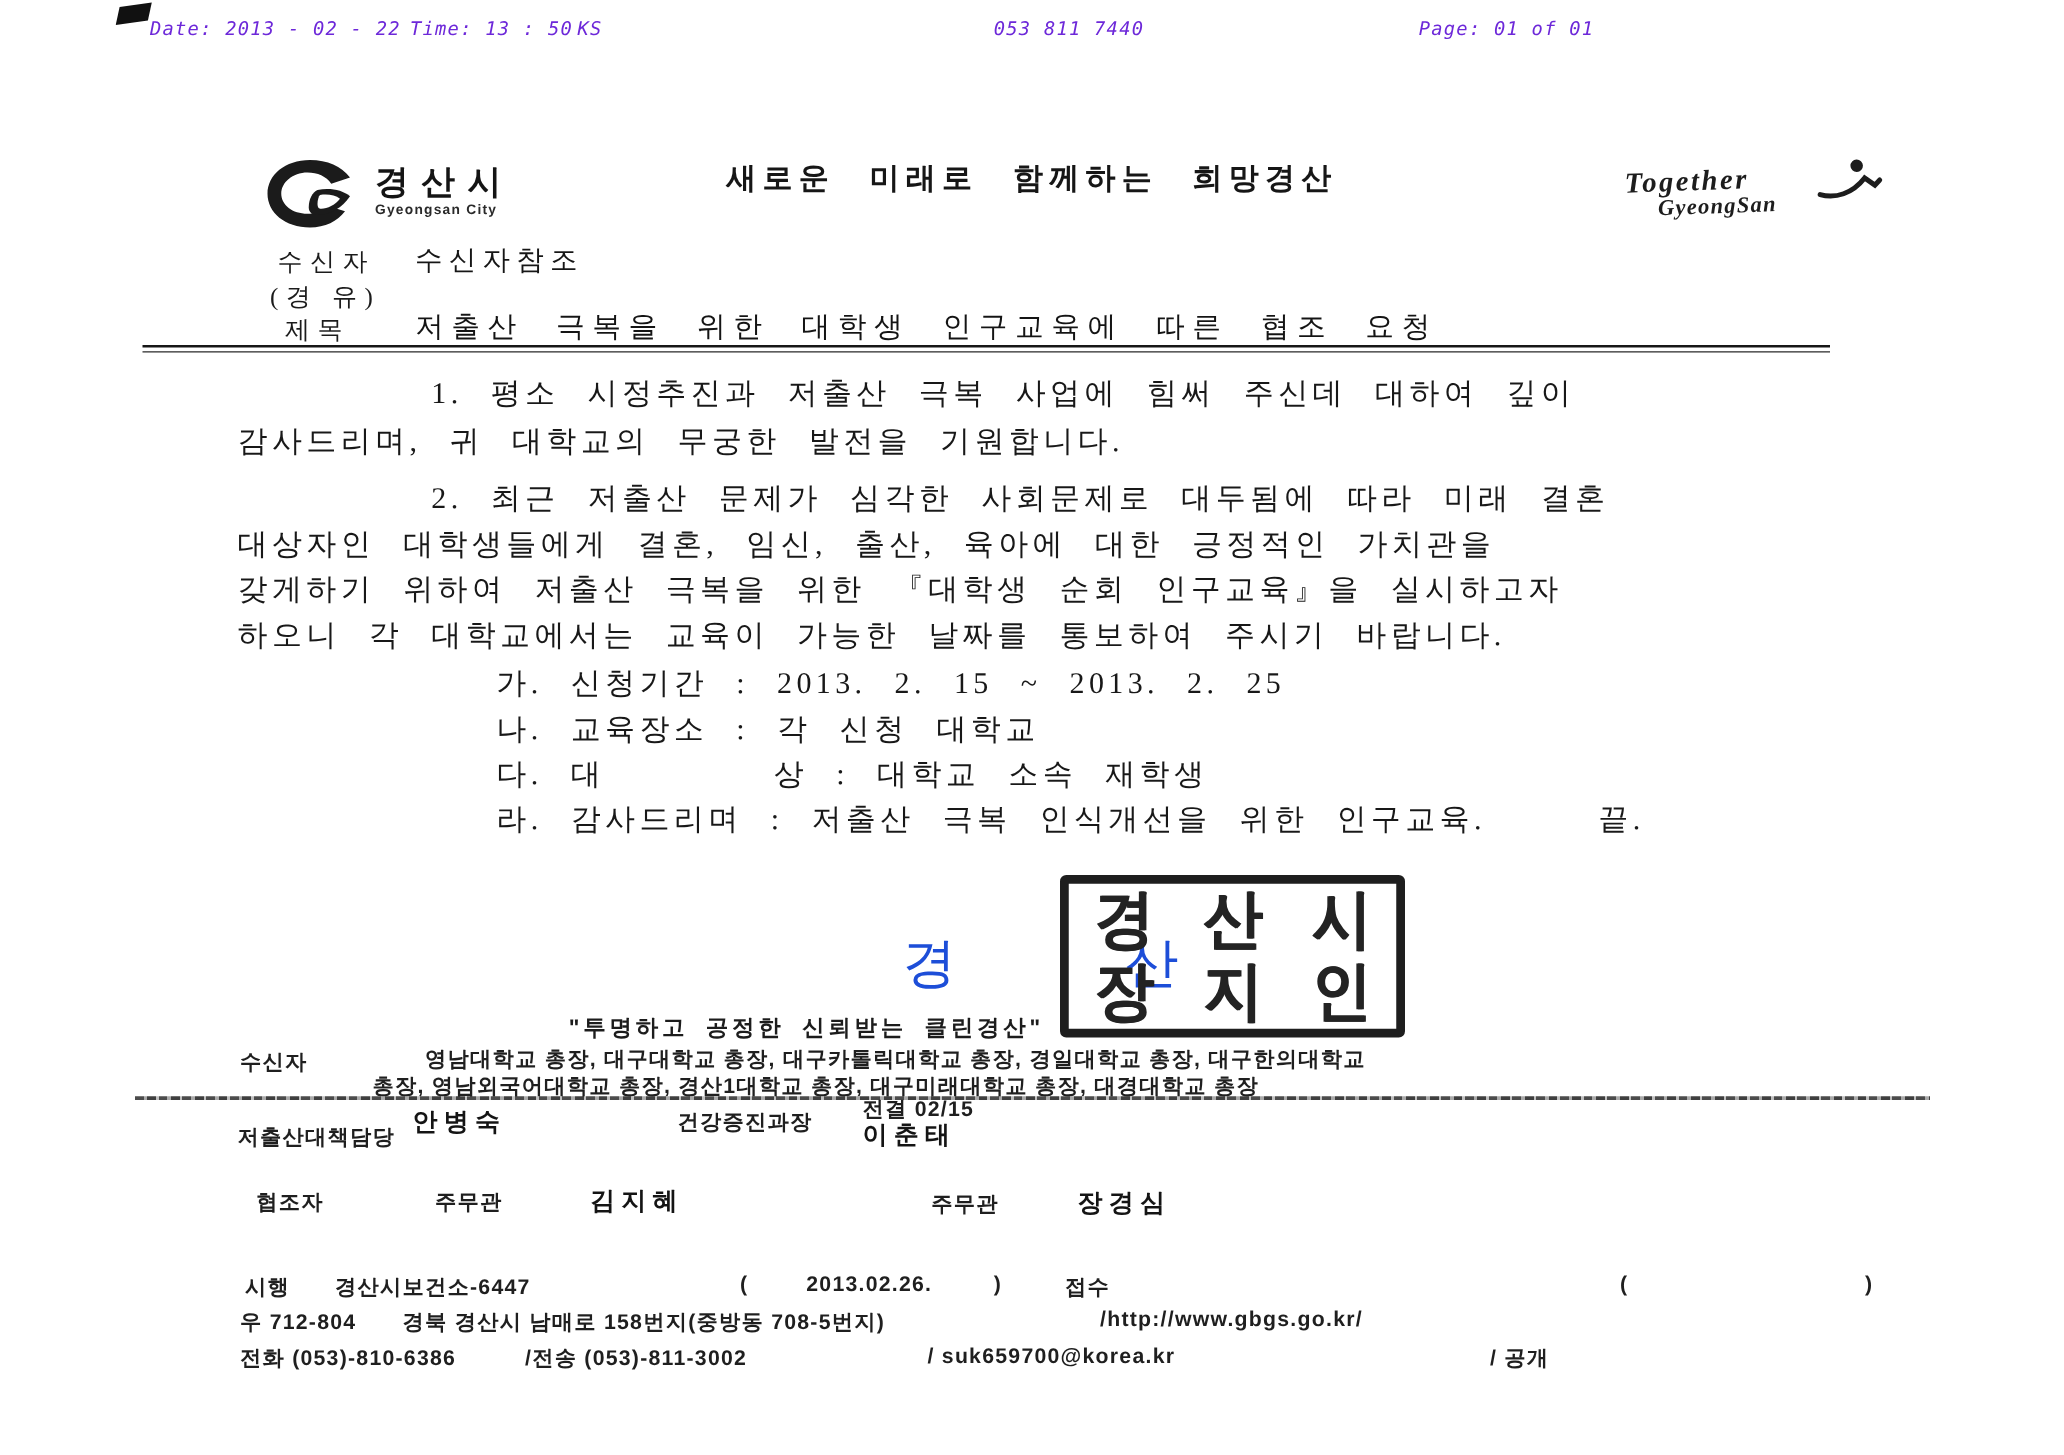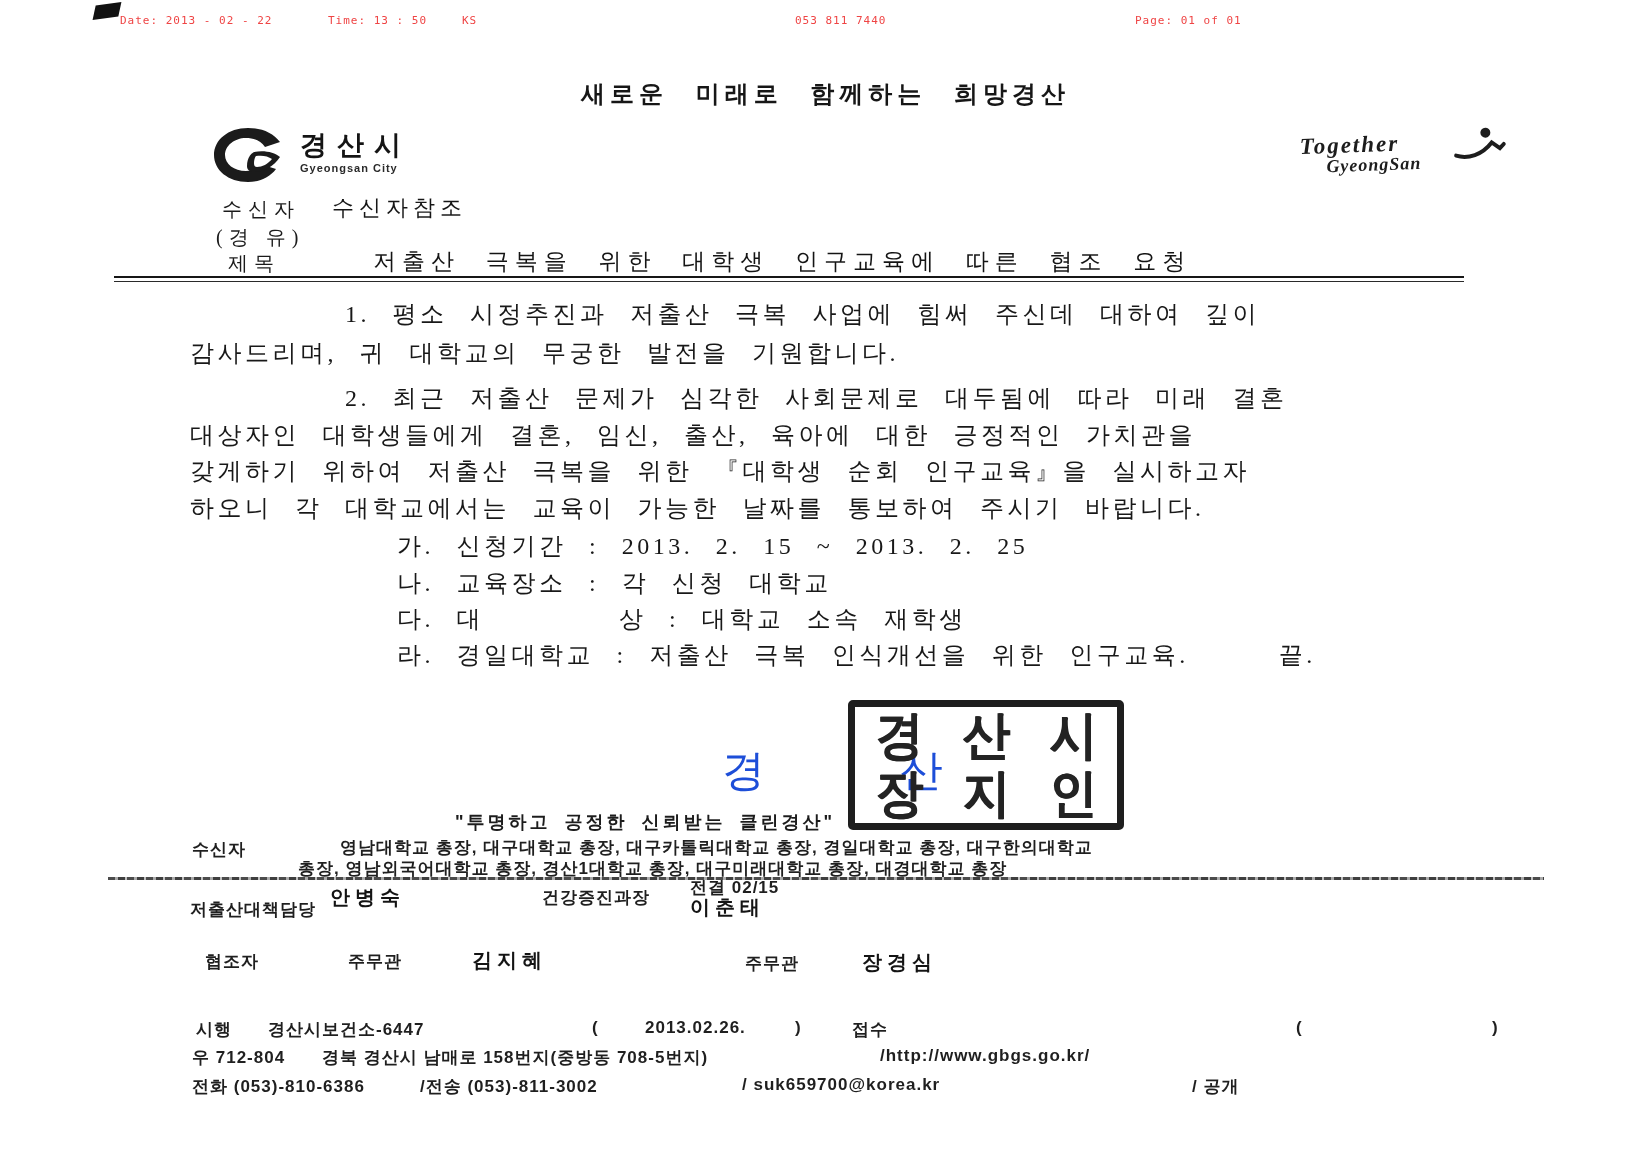--- a/index.html
+++ b/index.html
@@ -7,27 +7,27 @@
     position:relative;
     width:1651px;height:1164px;
     background:#ffffff;
     overflow:hidden;
     font-family:"Liberation Serif","DejaVu Serif",serif;
     color:#1c1c1c;
   }
   .abs{position:absolute;}
   .faxhead{
     font-family:"DejaVu Sans Mono","Liberation Mono",monospace;
-    font-size:11px;color:#ef4444;letter-spacing:1px;
+    font-size:15px;color:#6d28d9;letter-spacing:1px;font-style:italic;
   }
   .corner-mark{width:26px;height:14px;background:#111;transform:rotate(-8deg) skewX(-20deg);}
   .top-slogan{
     width:100%;text-align:center;
     font-family:"Liberation Sans","DejaVu Sans",sans-serif;
-    font-weight:900;font-size:24px;letter-spacing:5px;word-spacing:16px;color:#161616;
+    font-weight:900;font-size:24px;letter-spacing:5px;word-spacing:16px;color:#161616;margin-top:48px;
   }
   .logo-g{display:block;}
   .logo-name{
     font-family:"Liberation Sans","DejaVu Sans",sans-serif;
     font-weight:900;font-size:27px;letter-spacing:10px;color:#141414;line-height:1;
   }
   .logo-sub{
     font-family:"Liberation Sans","DejaVu Sans",sans-serif;
     font-weight:700;font-size:11px;letter-spacing:1px;color:#2a2a2a;margin-top:3px;
   }
@@ -113,35 +113,35 @@
     <svg class="abs" style="left:148px;top:-4px;" width="60" height="40" viewBox="0 0 60 40">
       <circle cx="38" cy="8" r="5" fill="#1d1d1d"></circle>
       <path d="M8 30 C20 34 34 30 44 18 L52 24 L56 20" stroke="#1d1d1d" stroke-width="4" fill="none" stroke-linecap="round"></path>
     </svg>
   </div>
 
   <div class="abs meta" style="left:222px;top:196px;">수신자</div>
   <div class="abs meta-val" style="left:332px;top:193px;">수신자참조</div>
   <div class="abs meta" style="left:216px;top:224px;">(경 유)</div>
   <div class="abs meta" style="left:228px;top:250px;">제목</div>
-  <div class="abs subject-line" style="left:332px;top:246px;margin-left:41px;">저출산 극복을 위한 대학생 인구교육에 따른 협조 요청</div>
+  <div class="abs subject-line" style="left:332px;top:246px;">저출산 극복을 위한 대학생 인구교육에 따른 협조 요청</div>
   <div class="abs rule-double" style="left:114px;top:276px;width:1350px;"></div>
 
   <div class="abs bodyline" style="left:345px;top:298px;">1. 평소 시정추진과 저출산 극복 사업에 힘써 주신데 대하여 깊이</div>
   <div class="abs bodyline" style="left:190px;top:337px;">감사드리며, 귀 대학교의 무궁한 발전을 기원합니다.</div>
 
   <div class="abs bodyline" style="left:345px;top:382px;">2. 최근 저출산 문제가 심각한 사회문제로 대두됨에 따라 미래 결혼</div>
   <div class="abs bodyline" style="left:190px;top:419px;text-align:right;">대상자인 대학생들에게 결혼, 임신, 출산, 육아에 대한 긍정적인 가치관을</div>
   <div class="abs bodyline" style="left:190px;top:455px;">갖게하기 위하여 저출산 극복을 위한 『대학생 순회 인구교육』을 실시하고자</div>
   <div class="abs bodyline" style="left:190px;top:492px;">하오니 각 대학교에서는 교육이 가능한 날짜를 통보하여 주시기 바랍니다.</div>
 
   <div class="abs bodyline" style="left:397px;top:530px;">가. 신청기간 : 2013. 2. 15 ~ 2013. 2. 25</div>
   <div class="abs bodyline" style="left:397px;top:567px;">나. 교육장소 : 각 신청 대학교</div>
   <div class="abs bodyline" style="left:397px;top:603px;">다. 대      상 : 대학교 소속 재학생</div>
-  <div class="abs bodyline" style="left:397px;top:639px;">라. 경일대학교 : 저출산 극복 인식개선을 위한 인구교육.    끝.</div>
+  <div class="abs bodyline" style="left:397px;top:639px;">라. 감사드리며 : 저출산 극복 인식개선을 위한 인구교육.    끝.</div>
 
   <div class="abs sign-big" style="left:722px;top:742px;">경  산</div>
   <div class="abs stamp" style="left:848px;top:700px;width:262px;height:116px;">
     <span>경</span>
     <span>산</span>
     <span>시</span>
     <span>장</span>
     <span>지</span>
     <span>인</span>
   </div>

